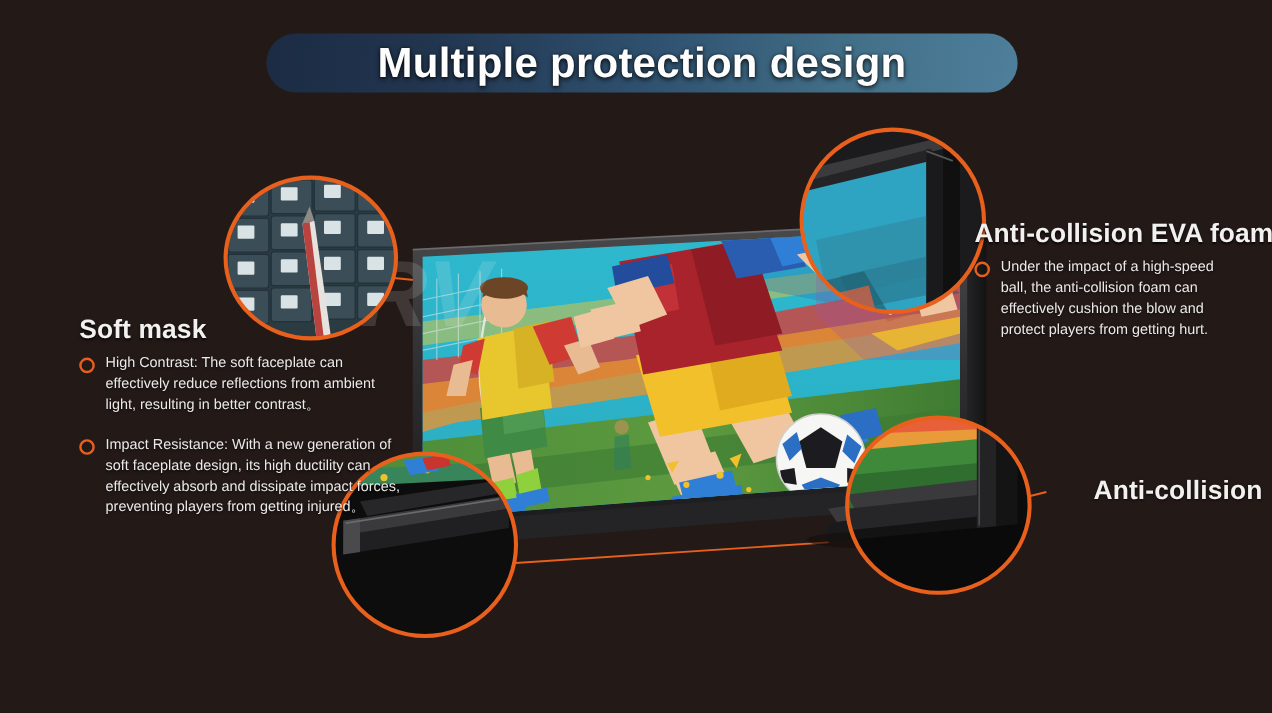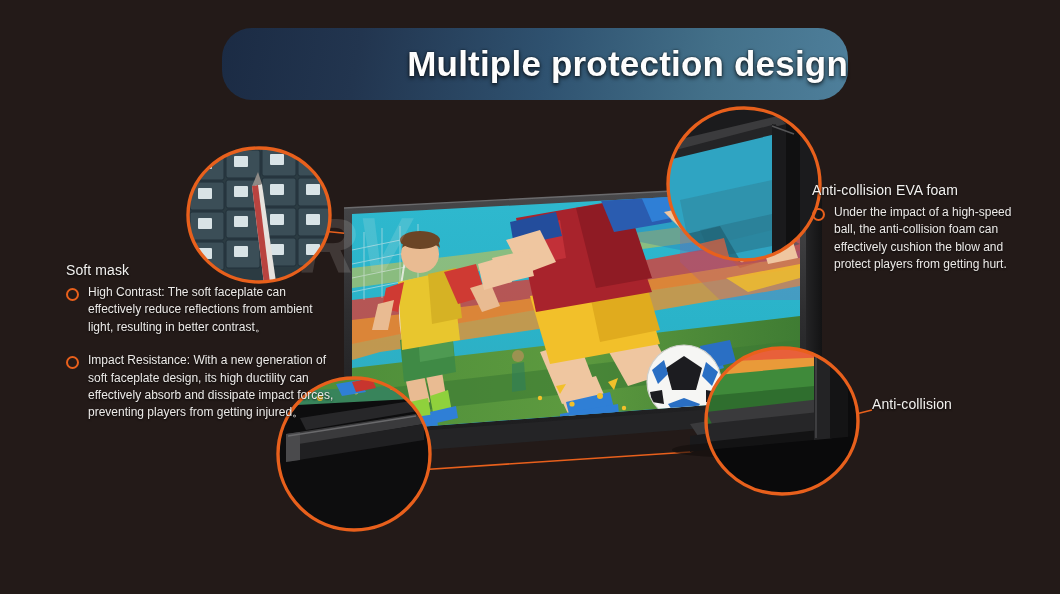--- a/index.html
+++ b/index.html
@@ -7,38 +7,38 @@
   body {
     background:#231a18;
     font-family:"Liberation Sans", sans-serif;
     position:relative;
     color:#fff;
     -webkit-font-smoothing:antialiased;
   }
 
   
   #title-banner {
-    position:absolute; left:222px; top:28px; width:626px; height:72px;
+    position:absolute; left:222px; top:28px; width:626px; height:49px;
     border-radius:30px;
     background:linear-gradient(100deg,#1b2b44 0%,#22354f 22%,#2f5270 52%,#437089 78%,#4e7f9b 100%);
-    display:flex; align-items:center; justify-content:flex-end;
+    display:flex; align-items:center; justify-content:center;
   }
   #title-banner .t {
     font-size:35px; font-weight:bold; color:#fdfdfd;
     letter-spacing:.2px;
     text-shadow:0 2px 4px rgba(0,0,0,.75), 0 0 2px rgba(0,0,0,.6);
   }
 
   
   #stage { position:absolute; left:0; top:0; width:1060px; height:594px; }
 
   
   .blk { position:absolute; }
   .hdr {
-    font-size:14px; color:#f2f1ef; font-weight:normal;
+    font-size:22px; color:#f2f1ef; font-weight:bold;
     letter-spacing:.1px; margin-bottom:6px; white-space:nowrap;
     text-shadow:0 1px 2px rgba(0,0,0,.8);
   }
   .bullet-row { position:relative; padding-left:22px; }
   .ring {
     position:absolute; left:0; top:4px;
     width:13px; height:13px; border-radius:50%;
     border:2.6px solid #e8601c; box-sizing:border-box;
   }
   .body {
@@ -411,17 +411,17 @@
 
 <div class="blk" id="blk-eva-top">
   <div class="hdr">Anti-collision EVA foam</div>
   <div class="bullet-row">
     <span class="ring"></span>
     <div class="body">Under the impact of a high-speed ball, the anti-collision foam can effectively cushion the blow and protect players from getting hurt.</div>
   </div>
 </div>
 
 <div class="blk" id="blk-eva-bottom">
-  <div class="hdr" style="margin-bottom:0;">Anti-collision</div>
+  <div class="hdr" style="margin-bottom:0;text-align:right;">Anti-collision</div>
 </div>
 
 <div class="blk" id="blk-pad">
 </div>
 
 </body></html>

